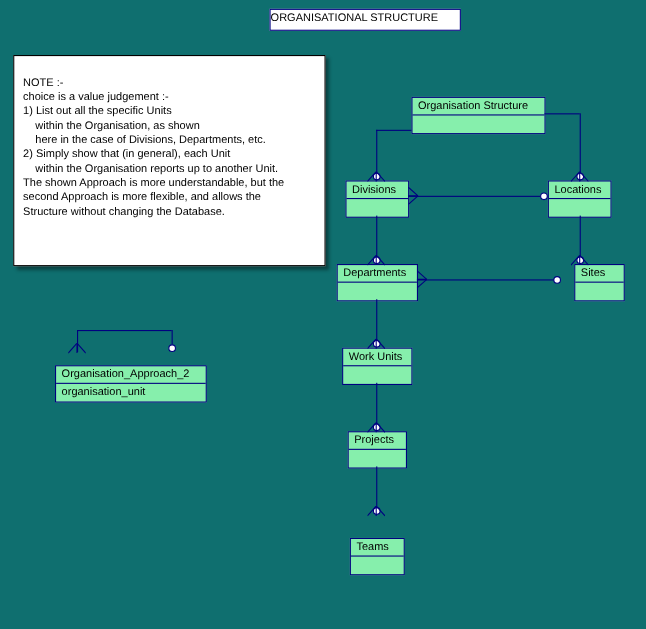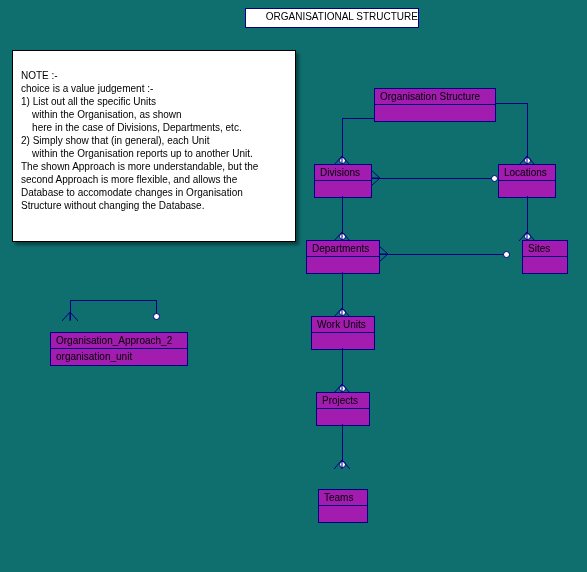--- a/index.html
+++ b/index.html
@@ -1,19 +1,19 @@
 <!DOCTYPE html>
 <html><head>
 <meta charset="utf-8">
 <style>
 html,body{margin:0;padding:0;width:587px;height:572px;background:#0f6f6f;font-family:Arial,sans-serif;font-size:11px;overflow:hidden}
-.title-box{position:absolute;left:245px;top:8px;width:172px;height:16px;background:#fff;border:1px solid #000080;text-align:right;font-size:10px;padding-top:2px}
+.title-box{position:absolute;left:245px;top:8px;width:172px;height:16px;background:#fff;border:1px solid #000080;text-align:left;font-size:10px;padding-top:2px}
 .note-box{position:absolute;left:12px;top:50px;width:266px;height:154px;background:#fff;border:1px solid #000;box-shadow:3px 3px 3px rgba(0,0,0,0.4);padding:18px 8px;font-size:10px;line-height:13px}
 .note-box p{margin:0}
-.entity{position:absolute;background:#a21caf;border:1px solid #000080}
+.entity{position:absolute;background:#86efac;border:1px solid #000080}
 .entity .head{border-bottom:1px solid #000080;padding:2px 5px;font-size:10px;white-space:nowrap}
 .entity .body{min-height:12px;padding:2px 5px;font-size:10px}
 .line{position:absolute;background:#000080}
 .dot{position:absolute;width:5px;height:5px;border-radius:50%;background:#fff;border:1px solid #000080}
 </style>
 </head>
 <body>
 
 <div class="title-box">ORGANISATIONAL STRUCTURE</div>
 
@@ -21,21 +21,20 @@
 <p>NOTE :-</p>
 <p>choice is a value judgement :-</p>
 <p>1) List out all the specific Units</p>
 <p>&nbsp;&nbsp;&nbsp;&nbsp;within the Organisation, as shown</p>
 <p>&nbsp;&nbsp;&nbsp;&nbsp;here in the case of Divisions, Departments, etc.</p>
 <p>2) Simply show that (in general), each Unit</p>
 <p>&nbsp;&nbsp;&nbsp;&nbsp;within the Organisation reports up to another Unit.</p>
 <p></p>
 <p>The shown Approach is more understandable, but the</p>
 <p>second Approach is more flexible, and allows the</p>
-<p>Database to accomodate changes in Organisation</p>
 <p>Structure without changing the Database.</p>
 </div>
 
 <div class="entity" style="left:374px;top:88px;width:120px">
 <div class="head">Organisation Structure</div>
 <div class="body"></div>
 </div>
 
 <div class="entity" style="left:314px;top:164px;width:56px">
 <div class="head">Divisions</div>

